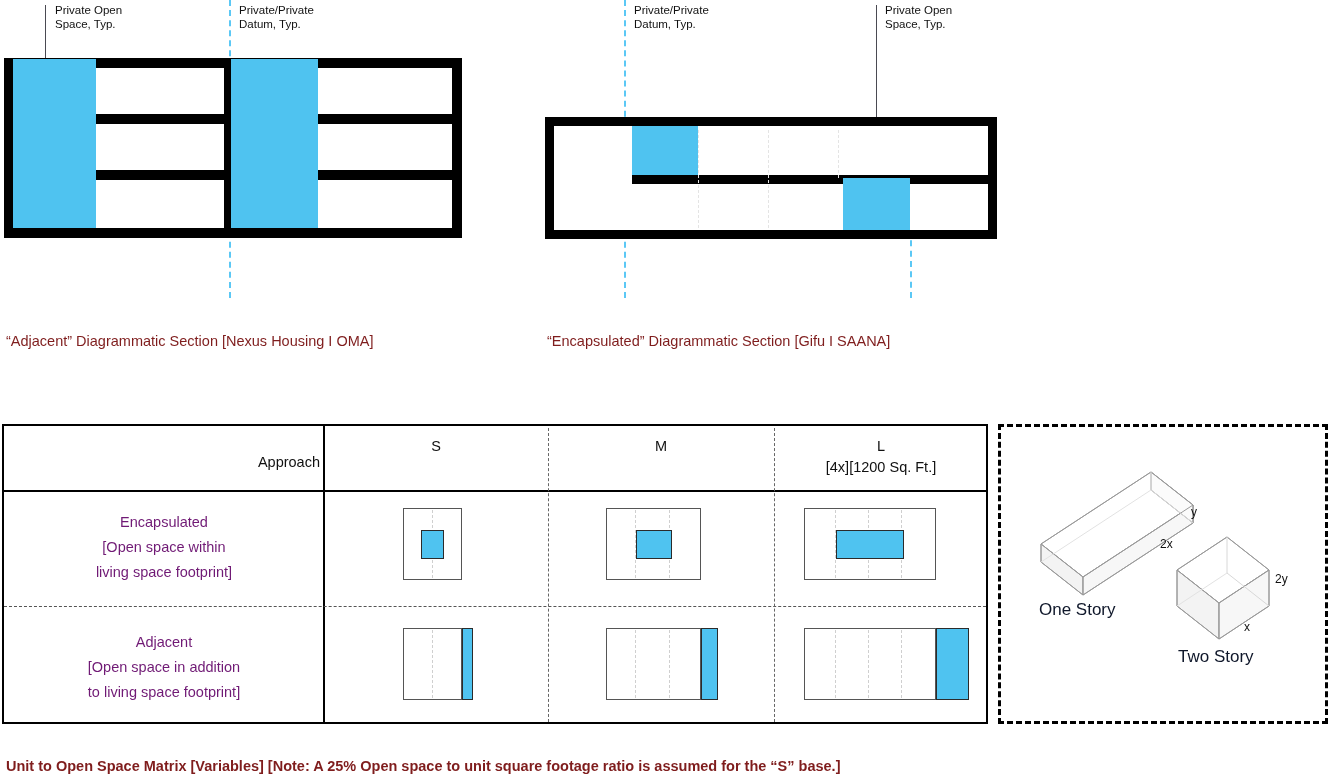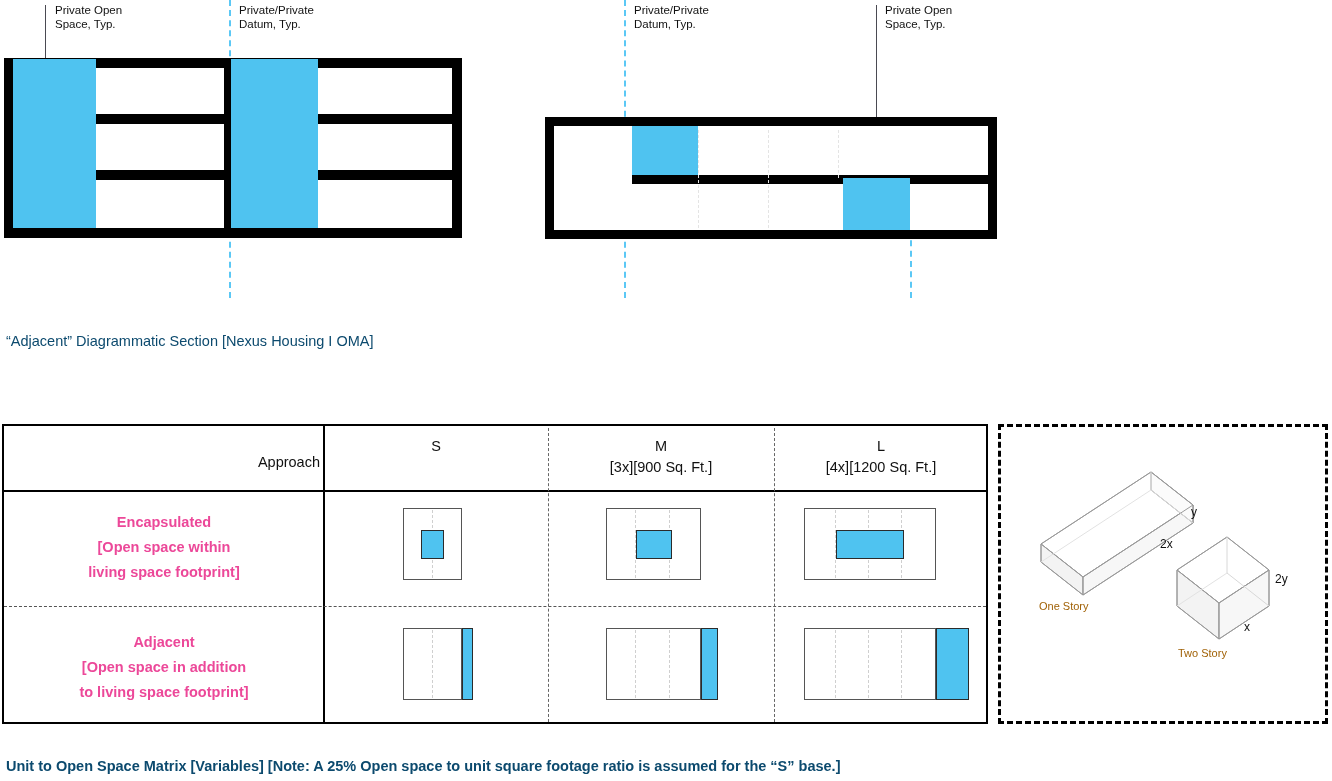--- a/index.html
+++ b/index.html
@@ -1,45 +1,45 @@
 <!DOCTYPE html>
 <html><head>
 <meta charset="utf-8">
 <style>
   html,body{margin:0;padding:0;background:#ffffff;}
   body{width:1332px;height:781px;position:relative;
        font-family:"Liberation Sans","DejaVu Sans",sans-serif;color:#000;}
   .stage{position:absolute;left:0;top:0;width:1332px;height:781px;overflow:hidden;}
   .lbl{position:absolute;font-size:11.5px;line-height:14px;color:#111;white-space:pre;}
-  .caption{position:absolute;font-size:14.5px;color:#0c4a6e;white-space:nowrap;}
+  .caption{position:absolute;font-size:14.5px;color:#7f1d1d;white-space:nowrap;}
   .wall{position:absolute;background:#000;}
   .blue{position:absolute;background:#4FC3F0;}
   .white{position:absolute;background:#ffffff;}
   .datum{position:absolute;width:0;border-left:2px dashed #5BC8F5;}
   .leader{position:absolute;width:0;border-left:1px solid #4a4a52;}
   .leaderdot{position:absolute;width:3px;height:3px;background:#3a3a44;border-radius:50%;}
 
   
   .tbl{position:absolute;left:2px;top:424px;width:986px;height:300px;
        border:2px solid #000;box-sizing:border-box;background:#fff;}
   .tbl-headsep{position:absolute;left:0;top:64px;width:100%;height:2px;background:#000;}
   .tbl-colsep{position:absolute;left:319px;top:0;width:2px;height:100%;background:#000;}
   .tbl-rowsep{position:absolute;left:0;top:180px;height:0;border-top:1px dashed #555;}
   .tbl-dashcol{position:absolute;width:0;border-left:1px dashed #666;}
   .hcell{position:absolute;text-align:center;font-size:14.5px;line-height:21px;color:#111;}
-  .rcell{position:absolute;text-align:center;font-size:14.5px;line-height:25px;color:#ec4899;font-weight:bold;}
+  .rcell{position:absolute;text-align:center;font-size:14.5px;line-height:25px;color:#701a75;}
   .mini{position:absolute;}
   .mini .box{position:absolute;border:1.6px solid #555;box-sizing:border-box;background:#fff;}
   .mini .inner{position:absolute;background:#4FC3F0;border:1.6px solid #2b2b2b;box-sizing:border-box;}
   .mini .gl{position:absolute;width:0;border-left:1px dashed #cfcfcf;}
 
   
   .axon{position:absolute;left:998px;top:424px;width:330px;height:300px;
         border:3px dashed #000;box-sizing:border-box;background:#fff;}
-  .axlbl{position:absolute;font-size:11px;color:#a16207;white-space:nowrap;}
+  .axlbl{position:absolute;font-size:17px;color:#0f172a;white-space:nowrap;}
   .axdim{position:absolute;font-size:12px;color:#111;white-space:nowrap;}
 </style>
 </head>
 <body>
 
 <div class="stage">
 
   <div>
 
     <div class="lbl" style="left:55px;top:3px;">Private Open
@@ -88,34 +88,34 @@
 
     <div class="blue" style="left:632px;top:126px;width:66px;height:49px;"></div>
     <div class="blue" style="left:843px;top:178px;width:67px;height:52px;"></div>
 
     <div class="datum" style="left:698px;top:130px;height:98px;border-left:1px dashed #e4e4e4;"></div>
     <div class="datum" style="left:768px;top:130px;height:98px;border-left:1px dashed #e4e4e4;"></div>
     <div class="datum" style="left:838px;top:130px;height:48px;border-left:1px dashed #e4e4e4;"></div>
   </div>
 
   <div class="caption" style="left:6px;top:333px;">“Adjacent” Diagrammatic Section [Nexus Housing I OMA]</div>
+  <div class="caption" style="left:547px;top:333px;">“Encapsulated” Diagrammatic Section [Gifu I SAANA]</div>
 
   <div class="tbl">
     <div class="tbl-headsep"></div>
     <div class="tbl-colsep"></div>
     <div class="tbl-rowsep" style="left:0px;top:180px;width:982px;"></div>
     <div class="tbl-dashcol" style="left:544px;top:2px;height:294px;"></div>
     <div class="tbl-dashcol" style="left:770px;top:2px;height:294px;"></div>
 
     <div class="hcell" style="left:4px;top:26px;width:312px;text-align:right;">Approach</div>
 
     <div class="hcell" style="left:322px;top:10px;width:220px;">S</div>
 
     <div class="hcell" style="left:546px;top:10px;width:222px;">M</div>
-    <div class="hcell" style="left:546px;top:31px;width:222px;">[3x][900 Sq. Ft.]</div>
 
     <div class="hcell" style="left:772px;top:10px;width:210px;">L</div>
     <div class="hcell" style="left:772px;top:31px;width:210px;">[4x][1200 Sq. Ft.]</div>
 
     <div class="rcell" style="left:4px;top:84px;width:312px;">Encapsulated</div>
     <div class="rcell" style="left:4px;top:109px;width:312px;">[Open space within</div>
     <div class="rcell" style="left:4px;top:134px;width:312px;">living space footprint]</div>
 
     <div class="rcell" style="left:4px;top:204px;width:312px;">Adjacent</div>
     <div class="rcell" style="left:4px;top:254px;width:312px;">to living space footprint]</div>

